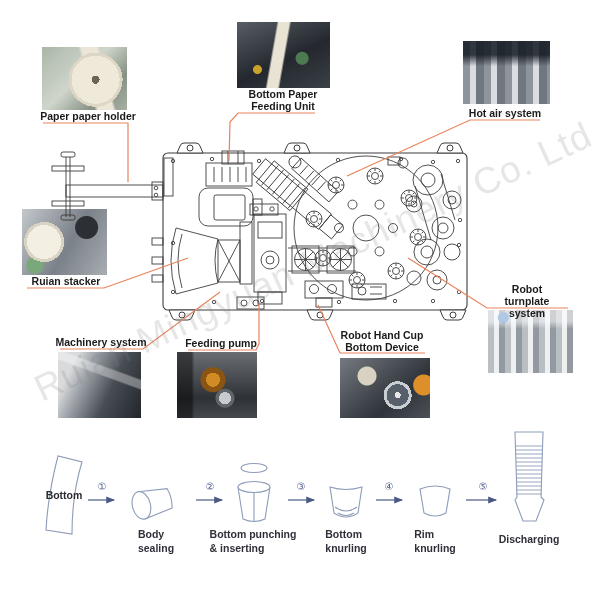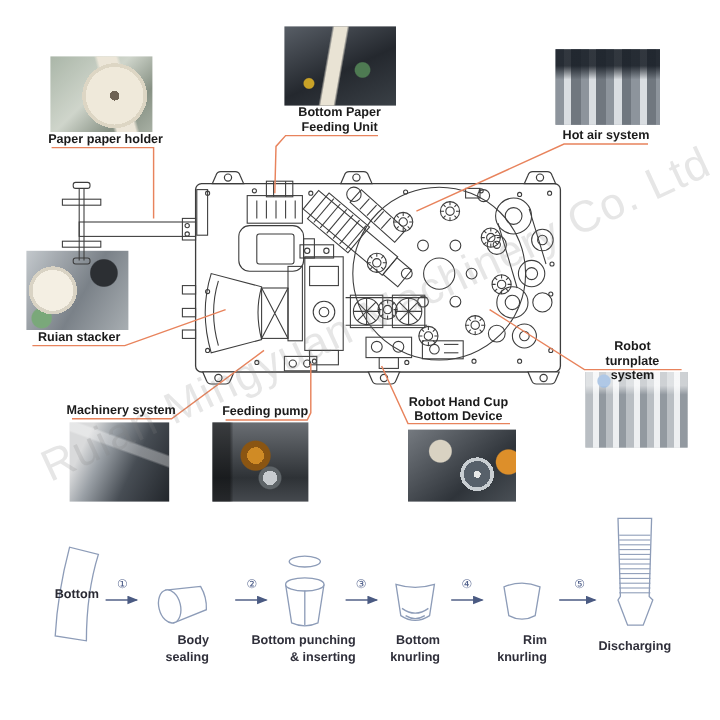--- a/index.html
+++ b/index.html
@@ -54,21 +54,21 @@
       repeating-linear-gradient(90deg, #b9bec3 0 6px, #edeff1 6px 11px, #9299a0 11px 17px),
       #cdd1d5;}
 
   
   .callout{position:absolute;transform:translateX(-50%);text-align:center;font-weight:bold;
            font-size:10.5px;line-height:1.15;color:#1b1b1b;white-space:pre-line;}
   .c0{left:88px;top:110px}.c1{left:283px;top:88px}.c2{left:505px;top:107px}
   .c3{left:66px;top:275px}.c4{left:527px;top:283px}.c5{left:101px;top:336px}
   .c6{left:221px;top:337px}.c7{left:382px;top:329px}
 
-  .flow-label{position:absolute;transform:translateX(-50%);text-align:right;font-size:10.5px;
+  .flow-label{position:absolute;transform:translateX(-50%);text-align:left;font-size:10.5px;
               line-height:1.3;color:#2f2f3a;white-space:pre-line;font-weight:600;}
   .f0{left:156px;top:528px}.f1{left:253px;top:528px}.f2{left:346px;top:528px}
   .f3{left:435px;top:528px}.f4{left:529px;top:533px}
   .flow-num{position:absolute;transform:translateX(-50%);font-size:10px;color:#51618c;}
   .n0{left:102px;top:481px}.n1{left:210px;top:481px}.n2{left:301px;top:481px}
   .n3{left:389px;top:481px}.n4{left:483px;top:481px}
   .blank-label{position:absolute;left:64px;top:489px;transform:translateX(-50%);
                font-size:10.5px;font-weight:bold;color:#2a2a33;}
 
   .watermark{position:absolute;left:28px;top:372px;transform:rotate(-25deg);transform-origin:0 0;

